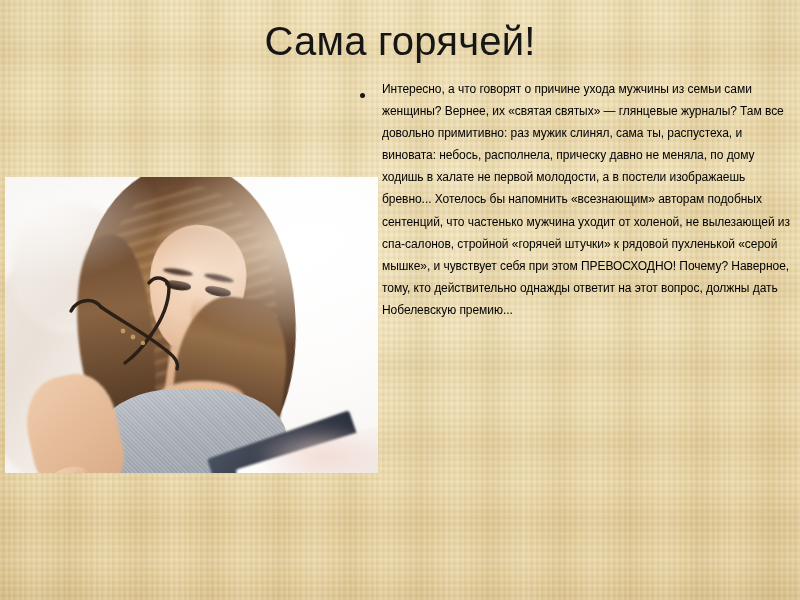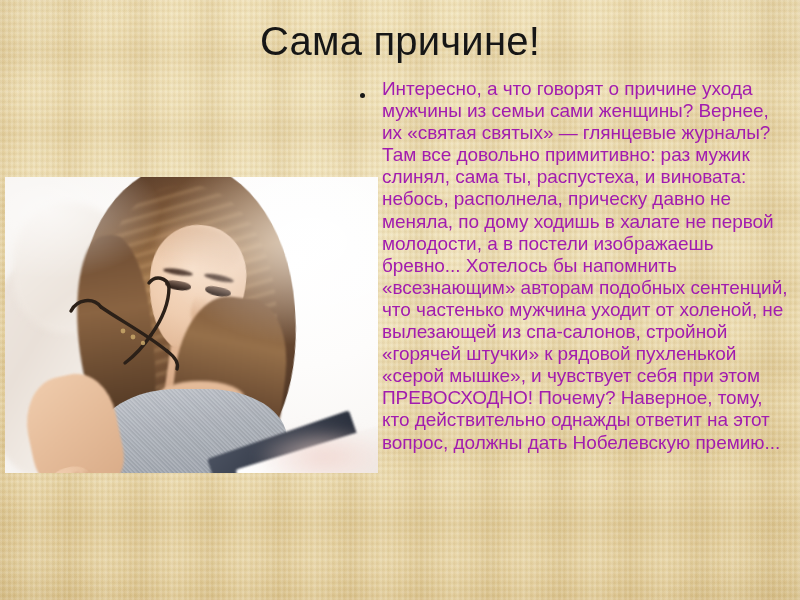--- a/index.html
+++ b/index.html
@@ -406,37 +406,37 @@
     color: #171717;
   }
   .bullet-dot span {
     display: inline-block;
     width: 5px; height: 5px;
     border-radius: 50%;
     background: #171717;
   }
   .body-text {
     flex: 1 1 auto;
-    font-size: 19px;
+    font-size: 12px;
     line-height: 22.1px;
-    color: #a21caf;
+    color: #000000;
     white-space: pre-line;
     word-spacing: 0px;
     letter-spacing: -0.05px;
   }
 </style>
 </head>
 <body>
 
 <div class="slide">
 
   <div class="bg-texture"></div>
   <div class="bg-vignette"></div>
 
-  <div class="title">Сама причине!</div>
+  <div class="title">Сама горячей!</div>
 
   <div class="photo">
     <div class="photo-inner">
       <div class="ph-wall"></div>
       <div class="ph-pillow"></div>
       <div class="ph-pillow2"></div>
 
       <div class="ph-hair-back"></div>
       <div class="ph-hair-hl"></div>
       <div class="ph-hair-left"></div>

